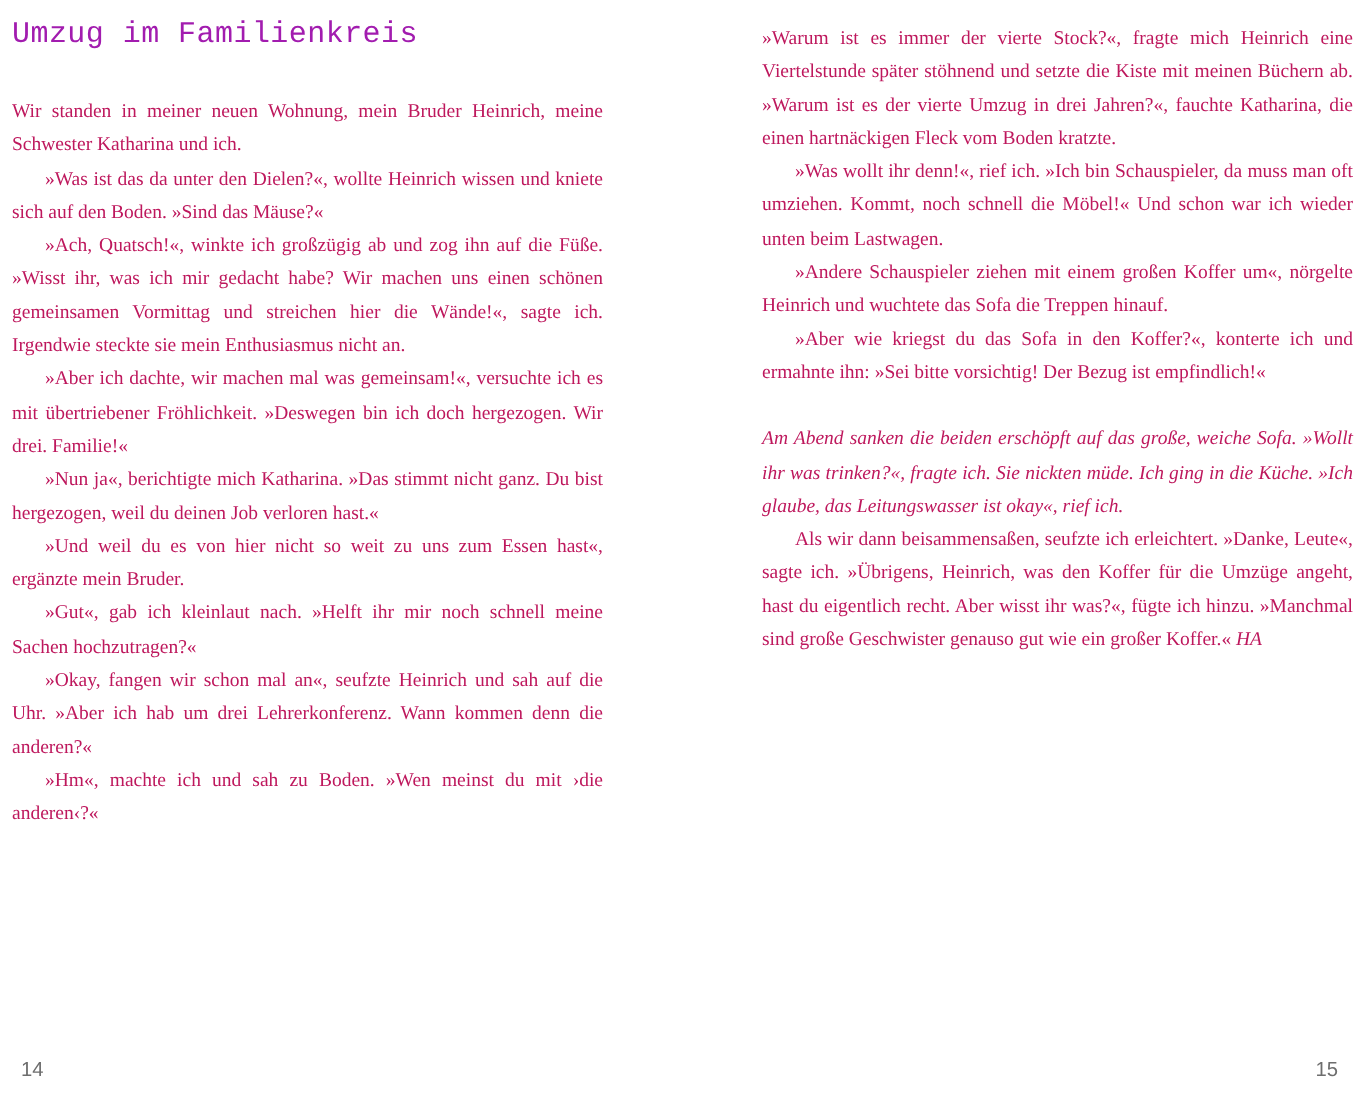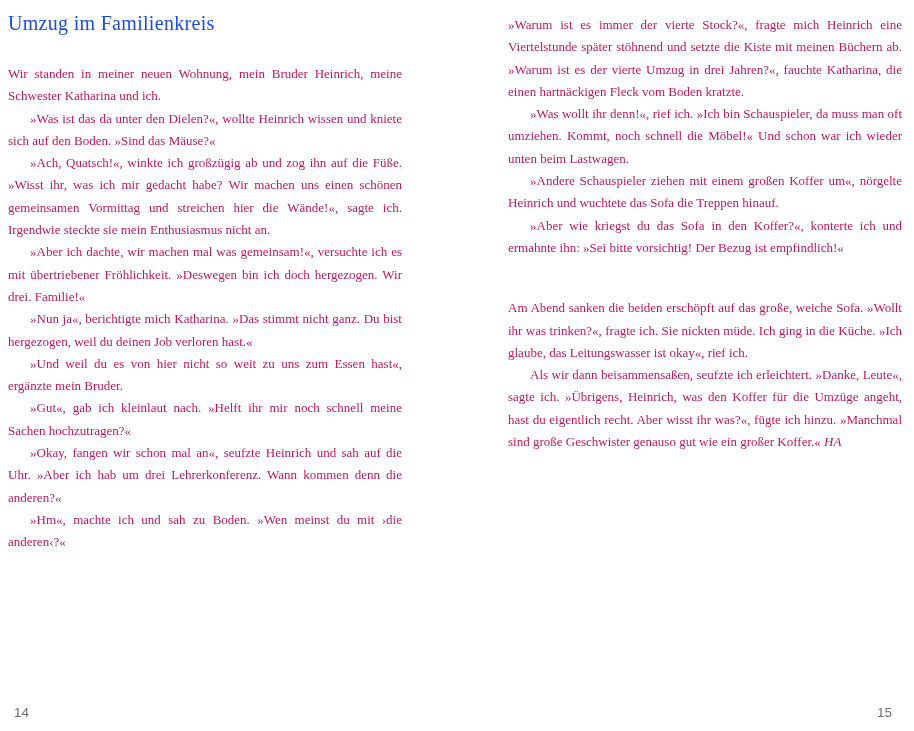--- a/index.html
+++ b/index.html
@@ -18,39 +18,39 @@
   }
   .page {
     position: absolute;
     top: 0;
     height: 731px;
   }
   .page-left  { left: 8px;   width: 394px; }
   .page-right { left: 508px; width: 394px; }
 
   .page-title {
-    font-family: Liberation Serif, serif;
+    font-family: Liberation Mono, monospace;
     font-size: 20px;
     font-weight: 400;
-    color: #1d4ed8;
+    color: #a21caf;
     margin-top: 12px;
     letter-spacing: 0.3px;
   }
 
   .body-text { margin-top: 28px; }
   .page-right .body-text { margin-top: 14px; }
 
   p.para {
     font-size: 13px;
     line-height: 22.3px;
     color: #be185d;
     text-align: justify;
   }
   p.para.indent { text-indent: 22px; }
-  p.para.space-before { margin-top: 38px; }
+  p.para.space-before { margin-top: 22px; font-style: italic; }
   p.para i { font-style: italic; }
 
   .page-num {
     position: absolute;
     bottom: 11px;
     font-family: "Liberation Sans", sans-serif;
     font-size: 13.5px;
     color: #6e6e6e;
     margin-top: 24px;
   }

